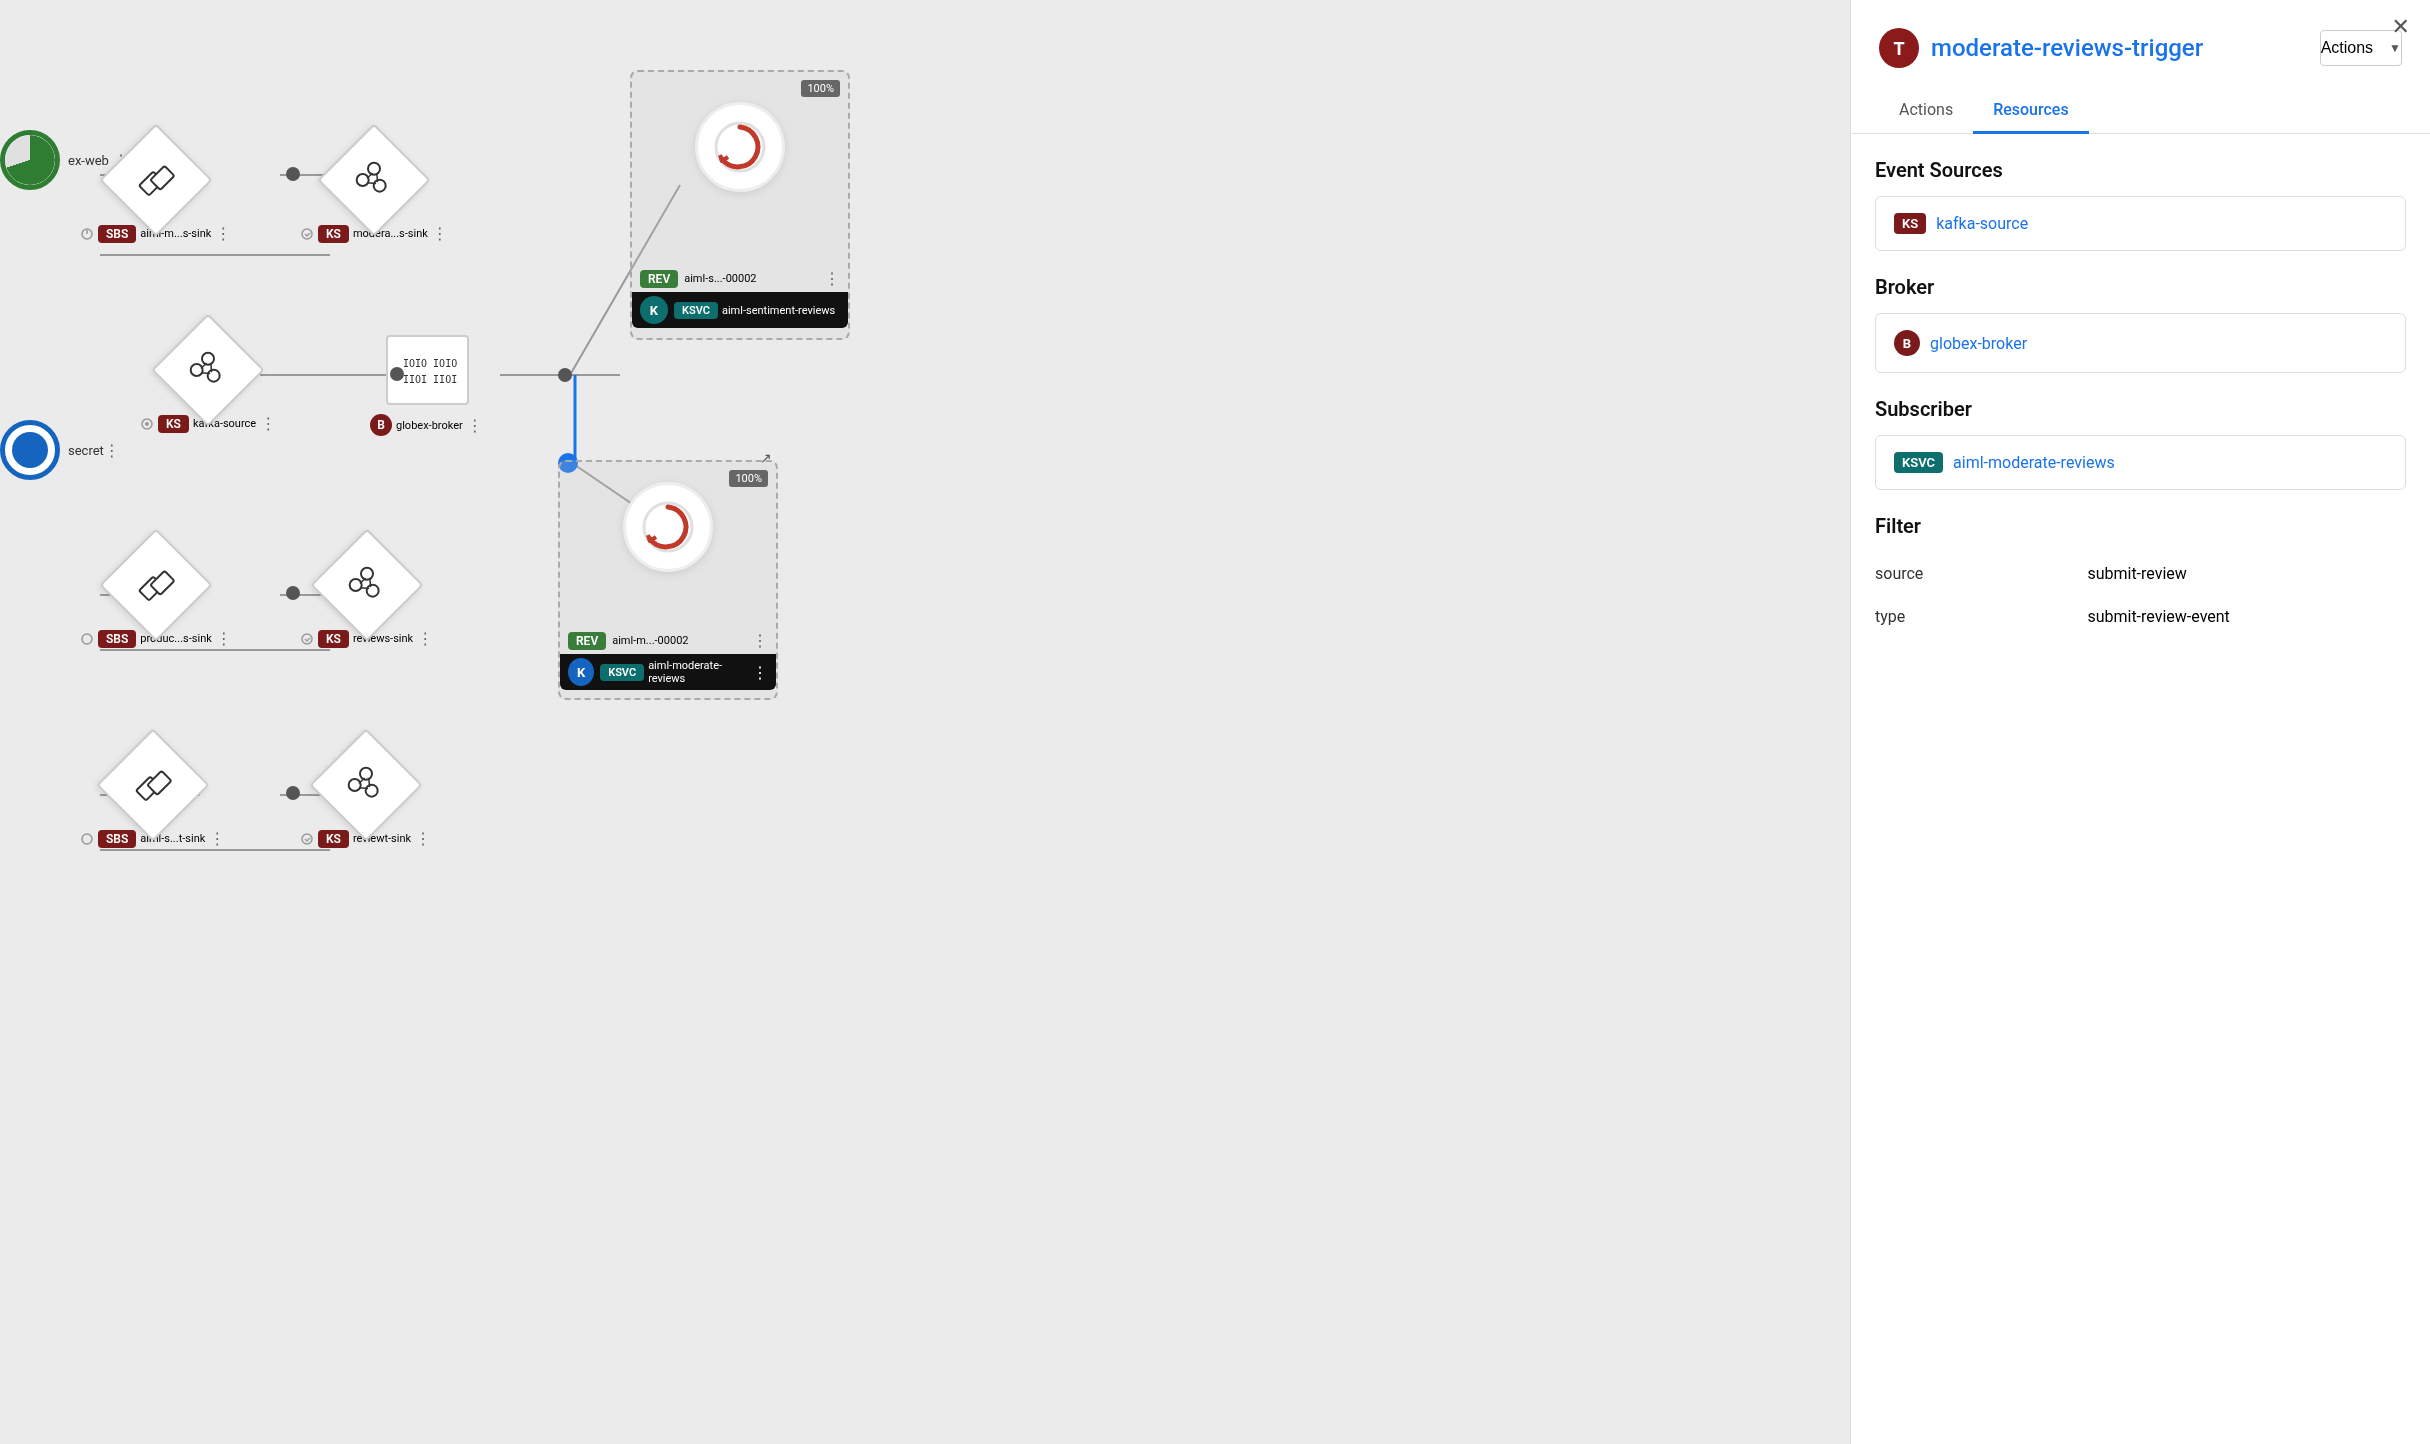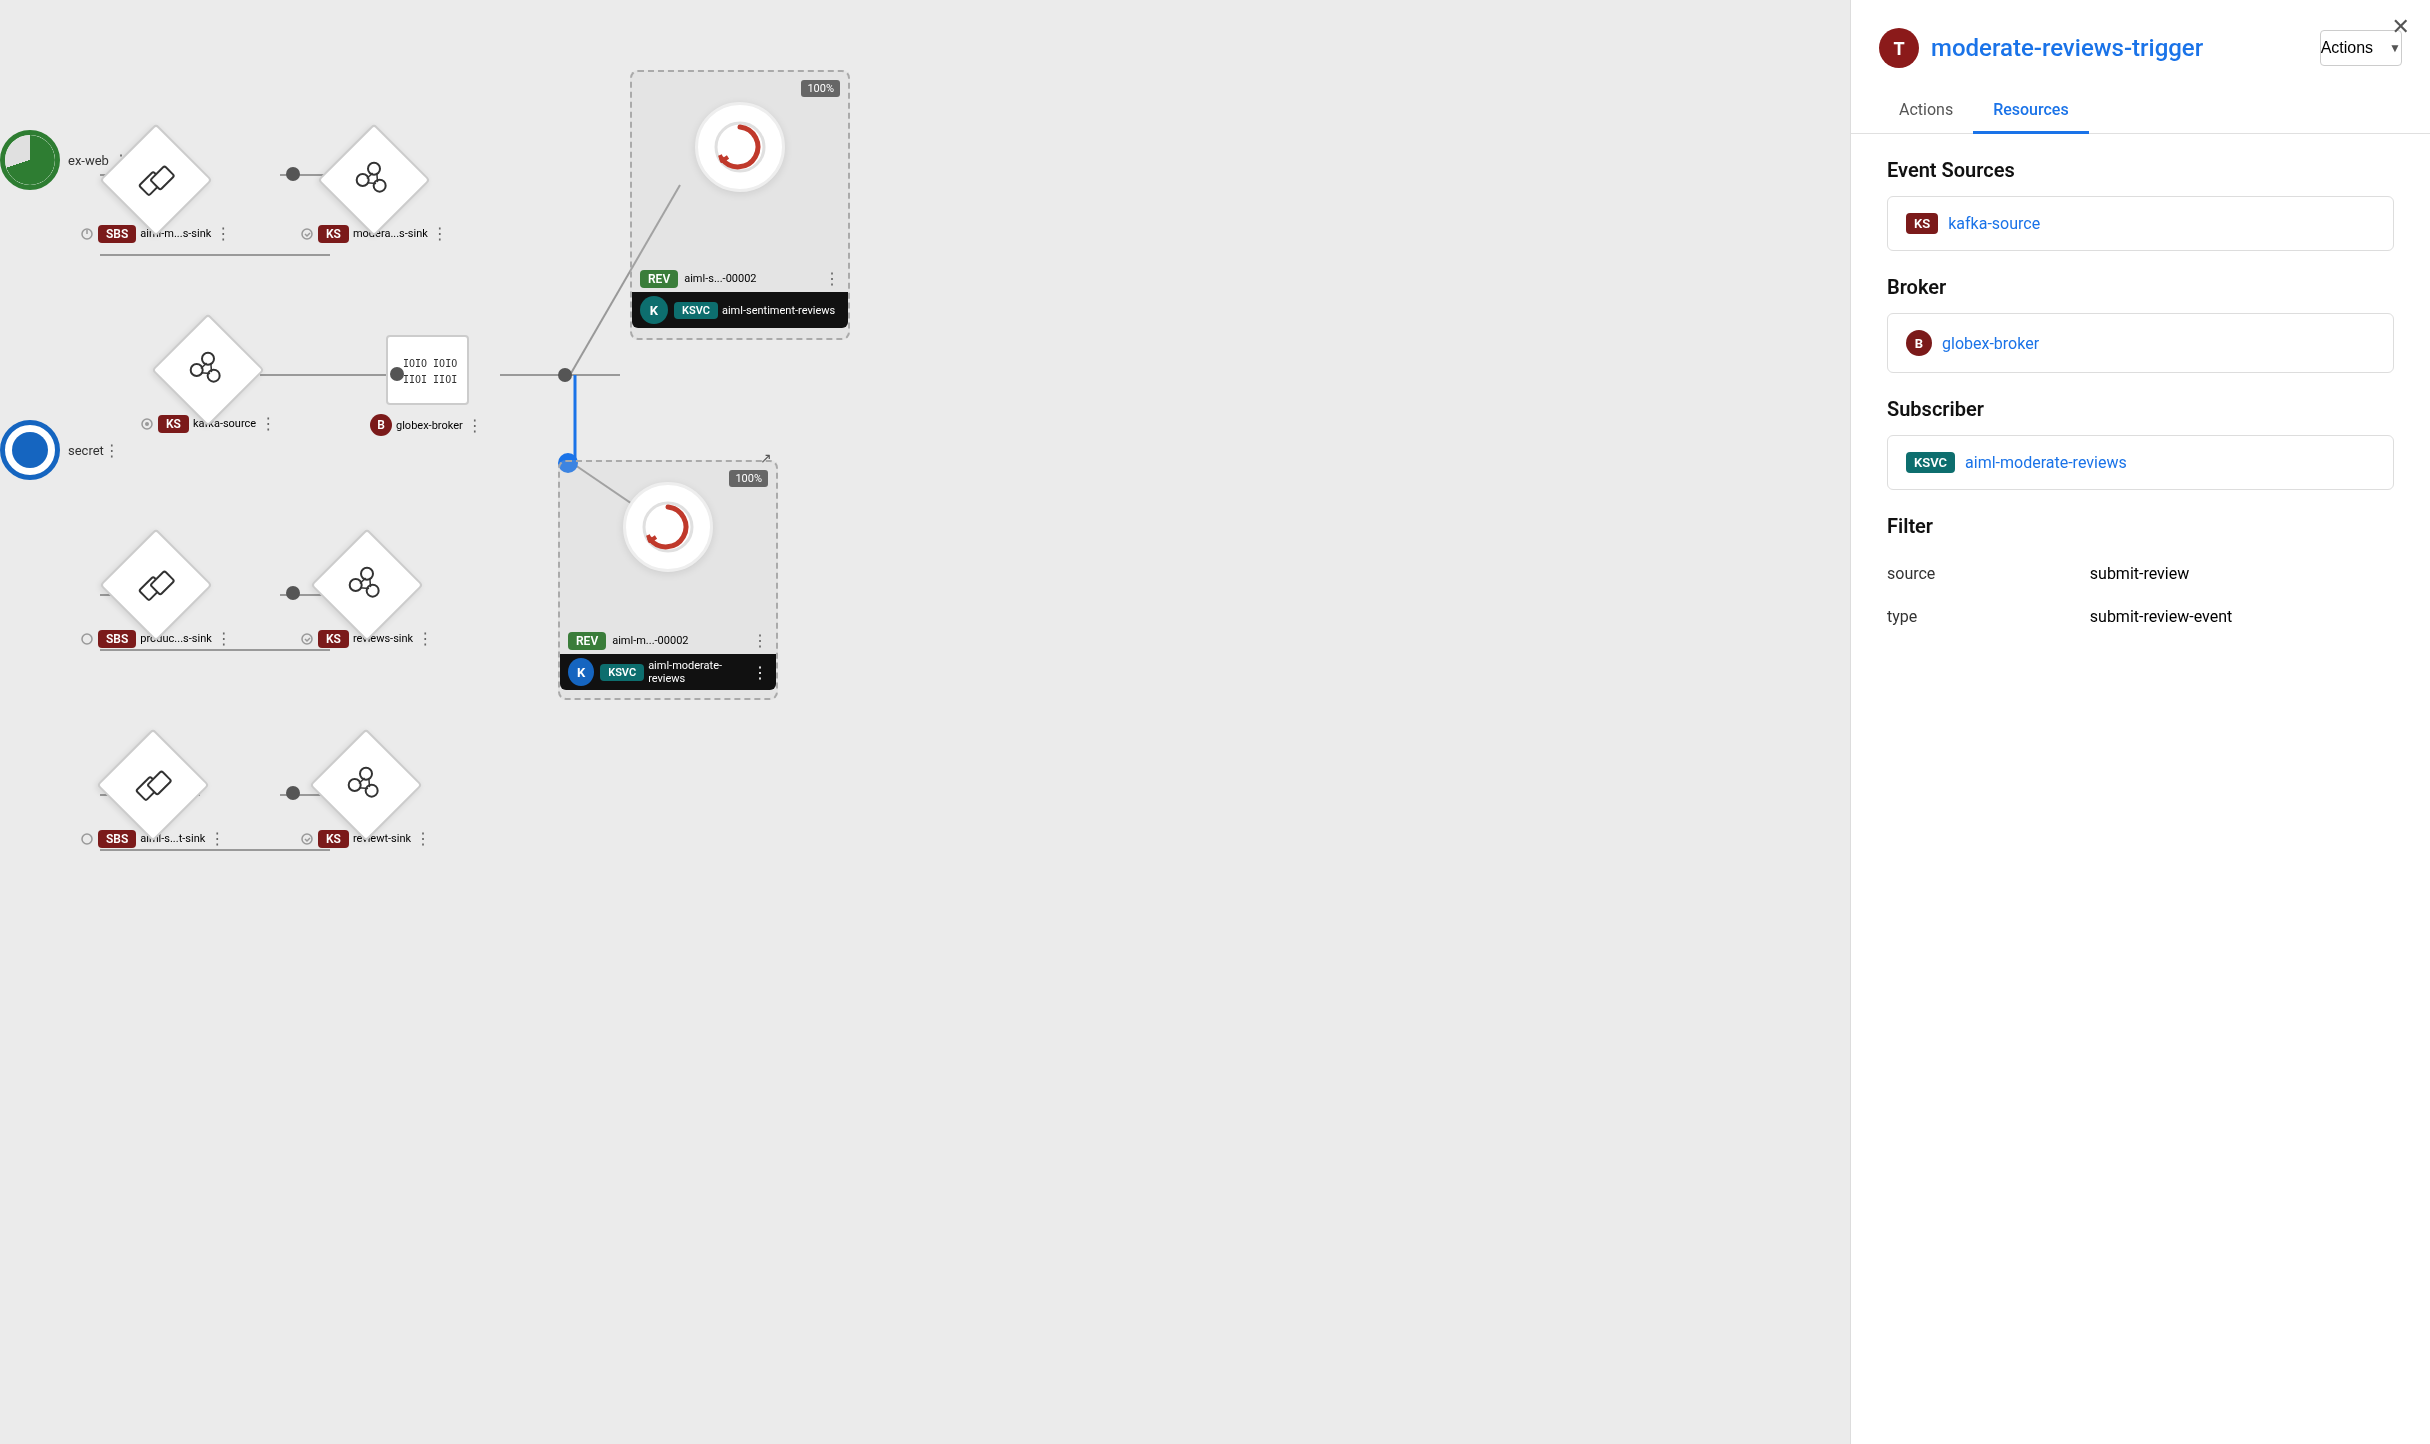--- a/index.html
+++ b/index.html
@@ -111,21 +111,21 @@
       margin-bottom: -1px;
     }
 
     .tab.active {
       color: #1a73e8;
       border-bottom: 3px solid #1a73e8;
       font-weight: 500;
     }
 
     .side-panel-body {
-      padding: 24px 36px;
+      padding: 24px 24px;
       overflow-y: auto;
       flex: 1;
     }
 
     .section-title {
       font-size: 20px;
       font-weight: 600;
       color: #111;
       margin-bottom: 14px;
     }

